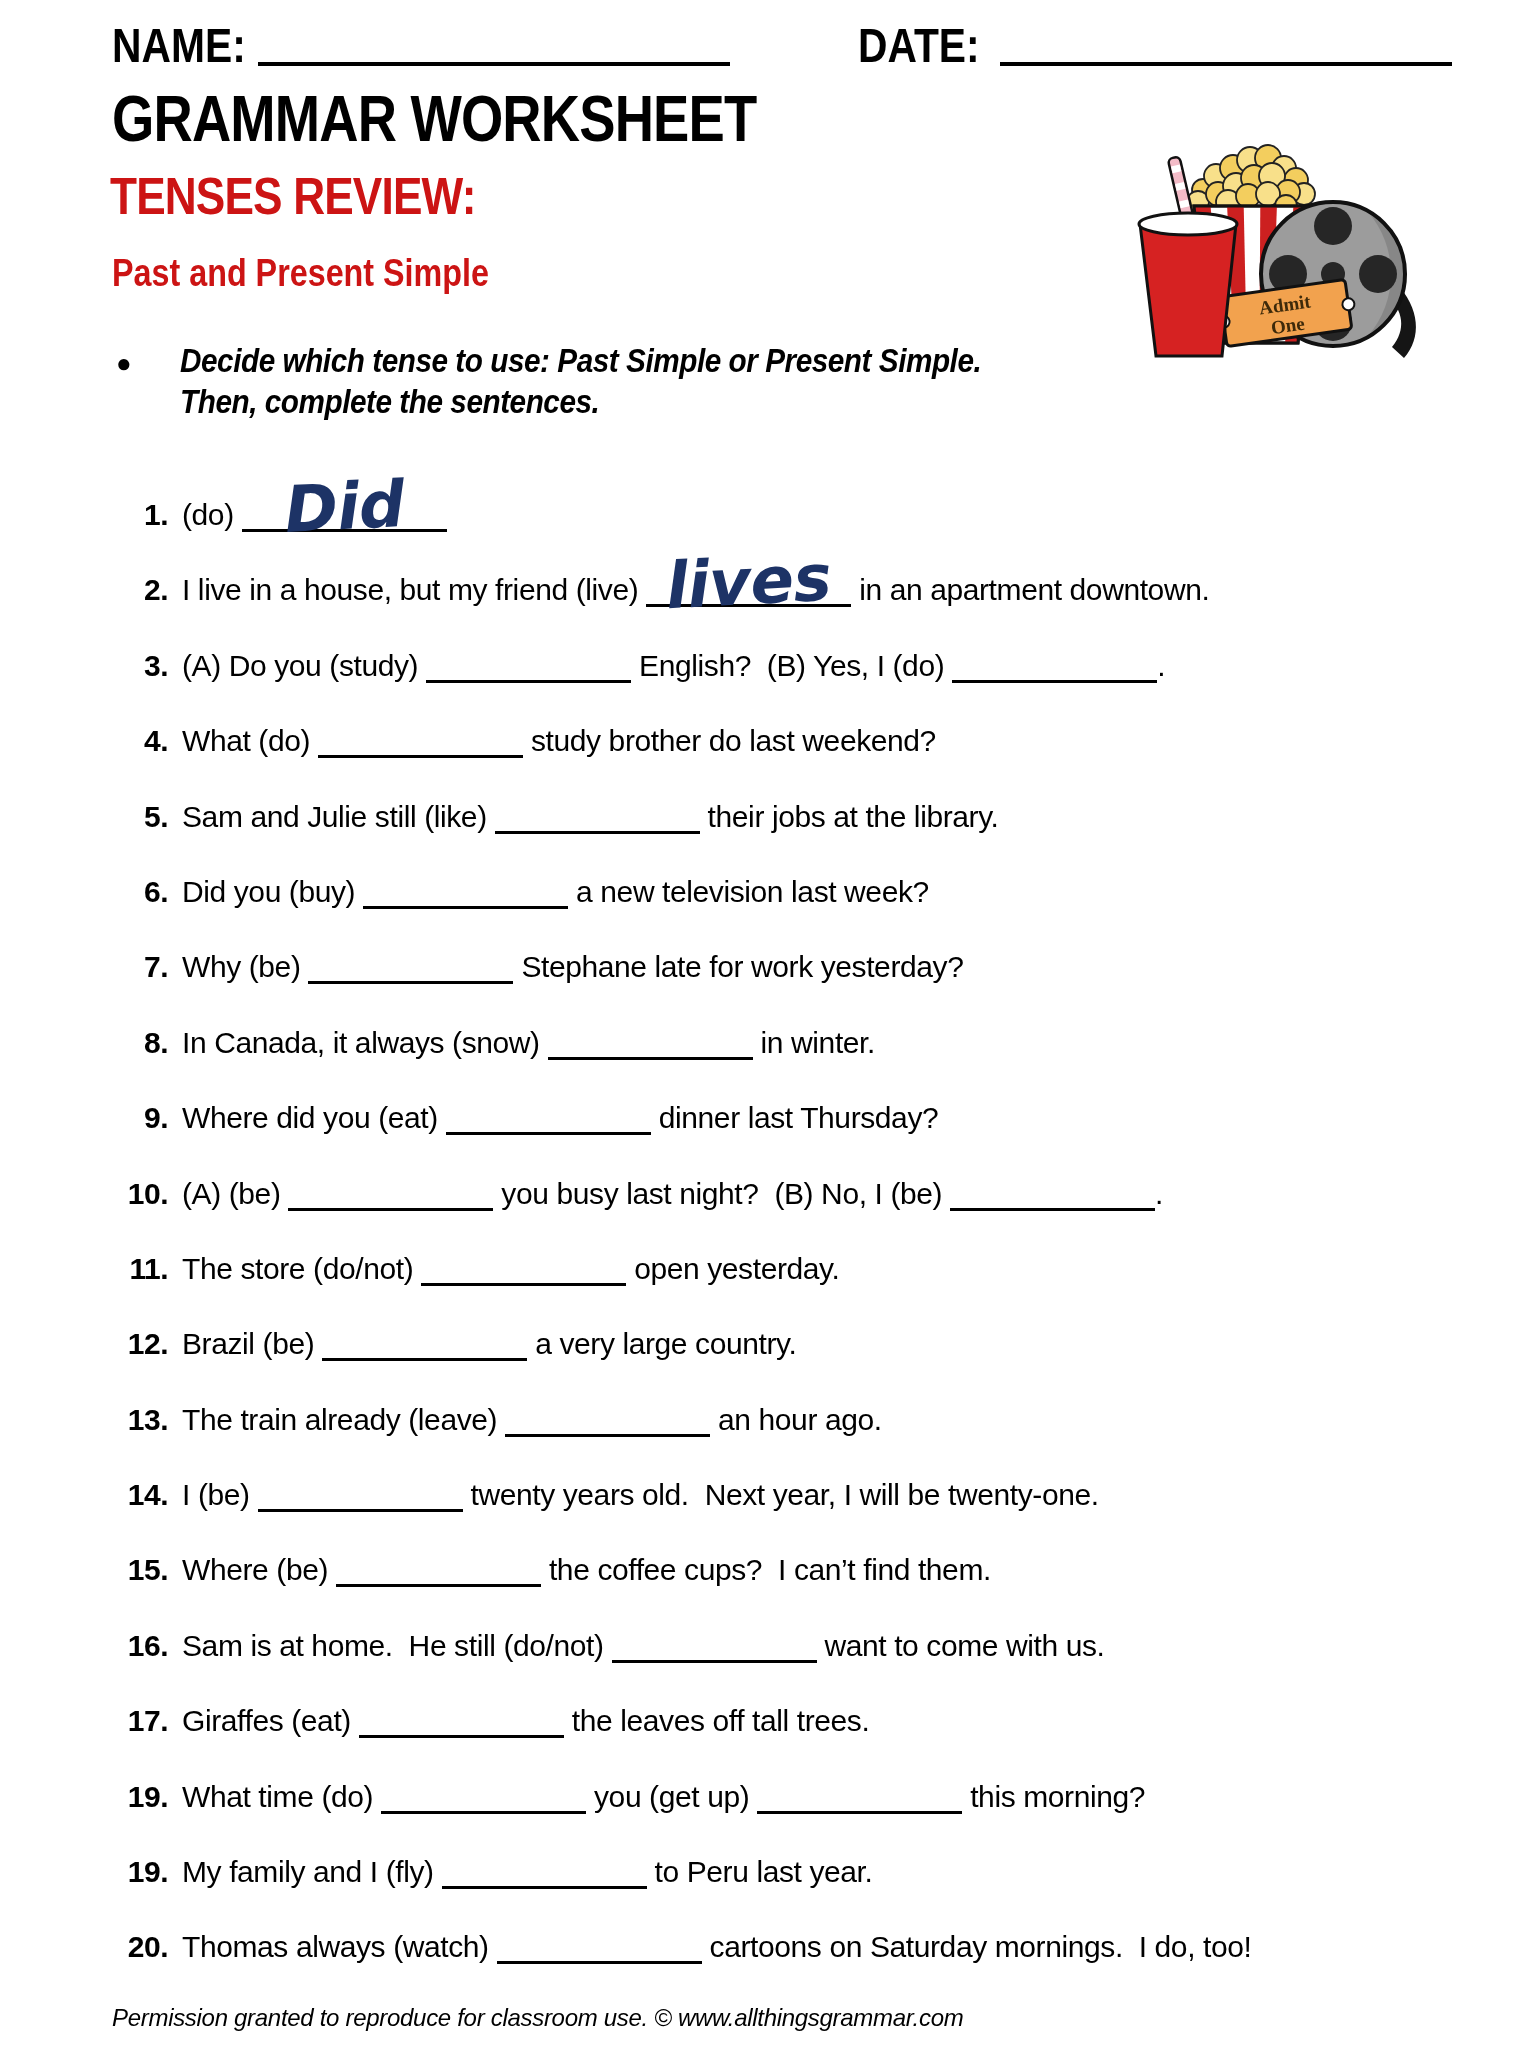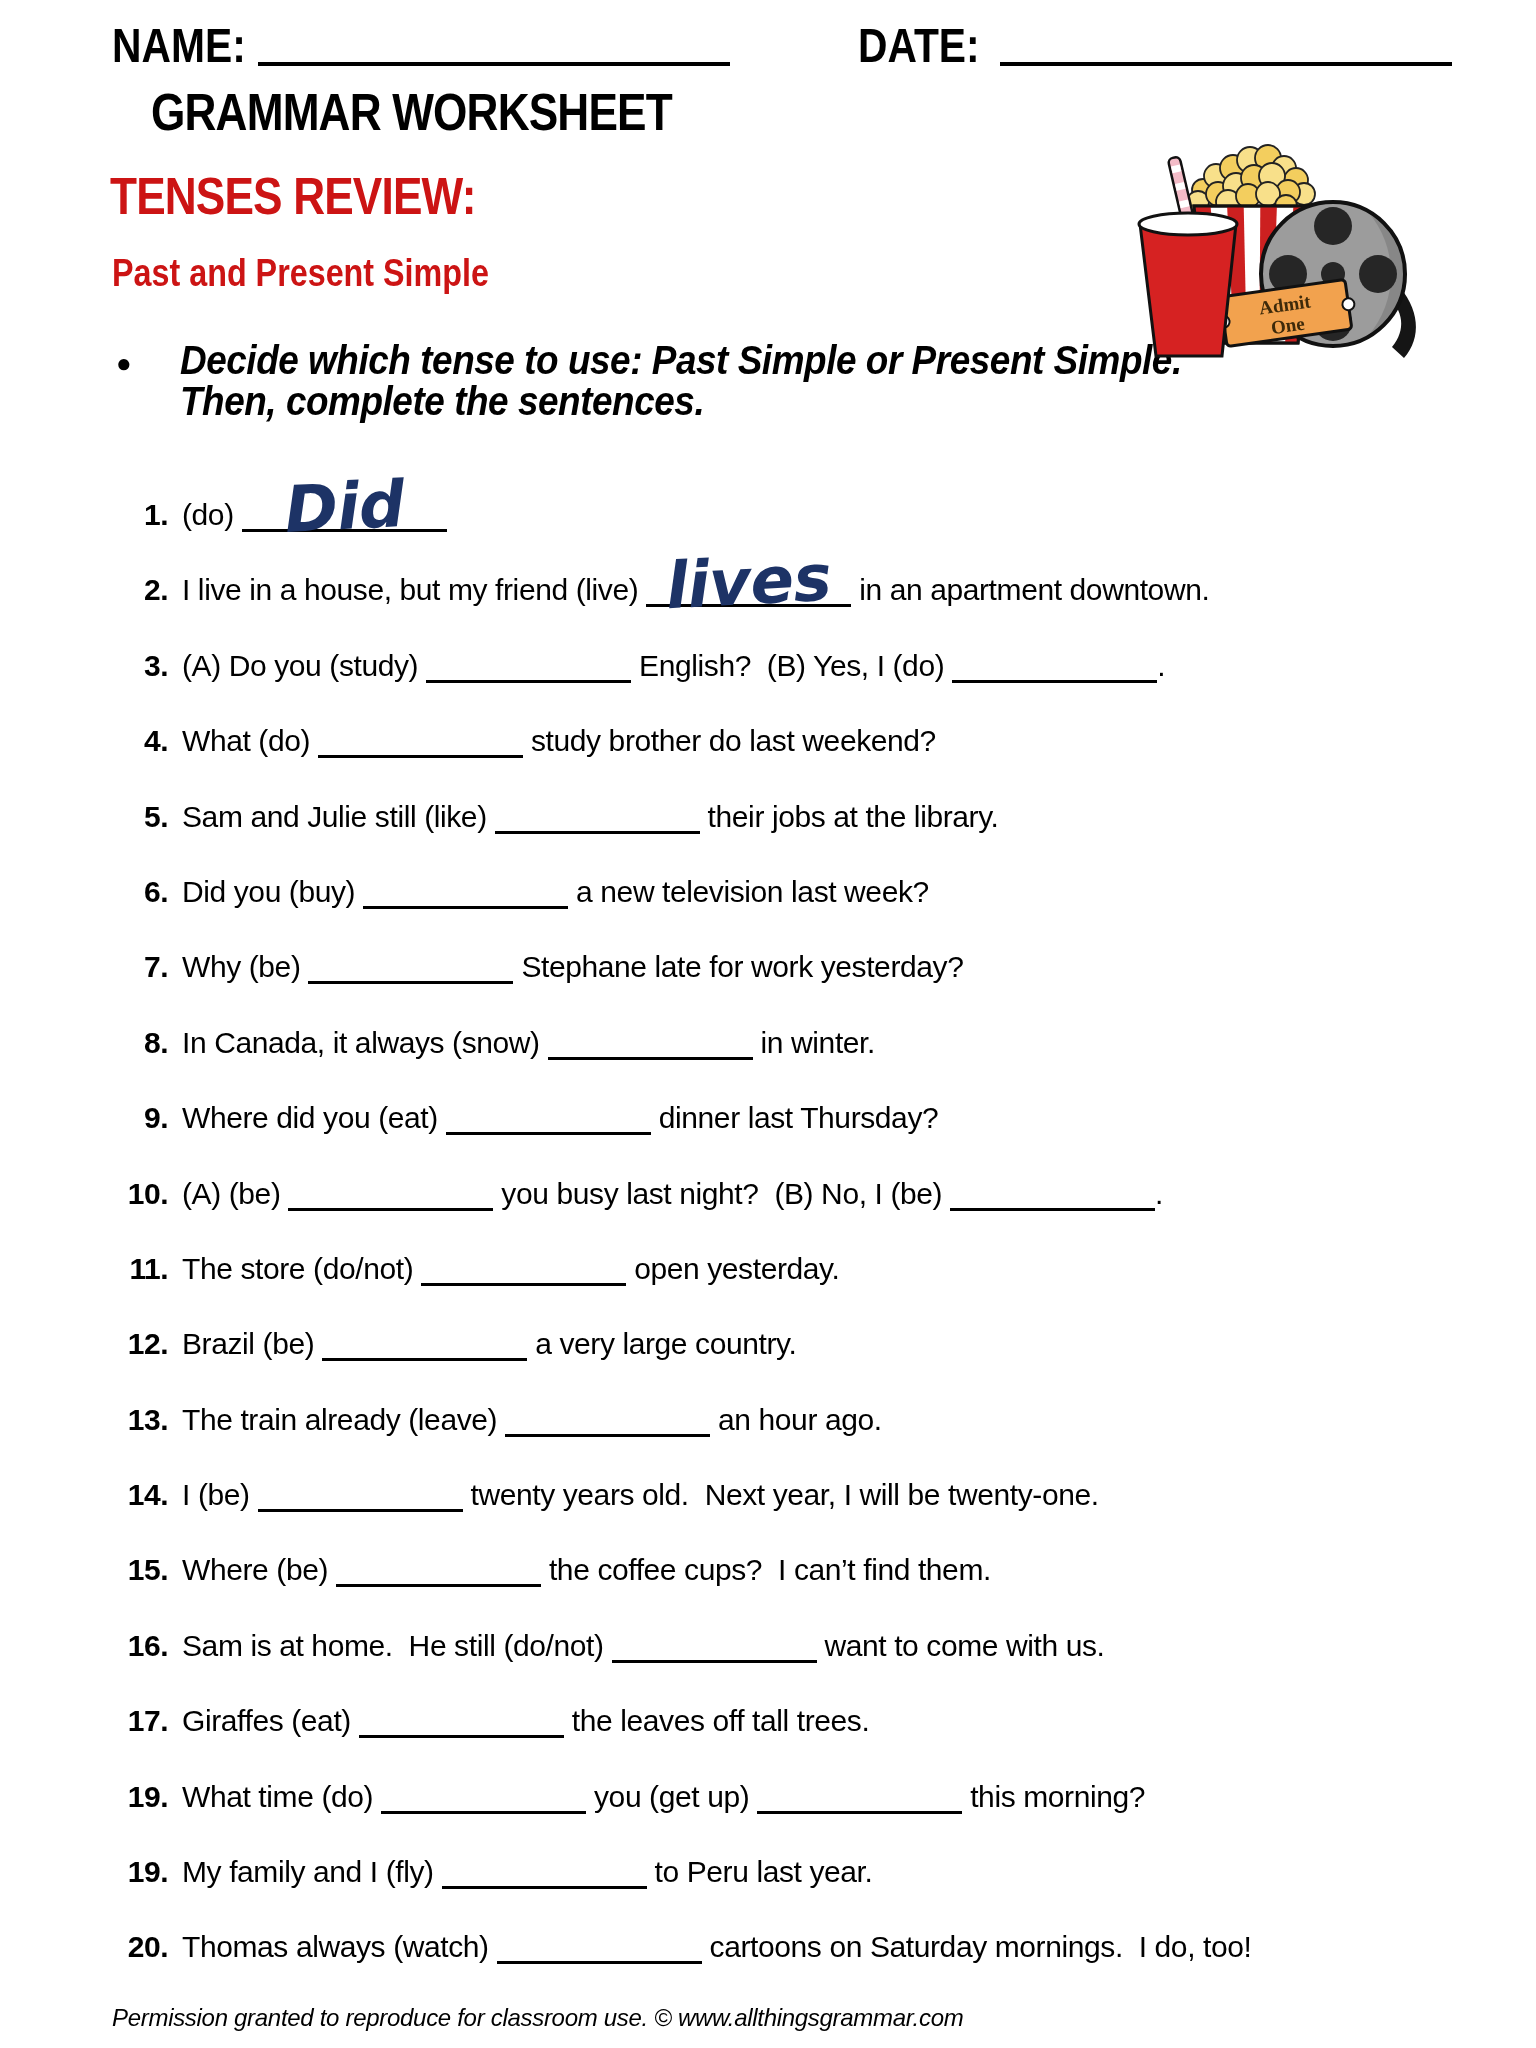--- a/index.html
+++ b/index.html
@@ -9,26 +9,26 @@
   }
   .condensed{display:inline-block;transform:scaleX(0.85);transform-origin:left top;white-space:nowrap;}
   .condensed2{display:inline-block;transform:scaleX(0.9);transform-origin:left top;white-space:nowrap;}
 
   .name-label{position:absolute;left:112px;top:18px;font-size:48px;font-weight:700;text-decoration:underline;}
   .date-label{position:absolute;left:858px;top:18px;font-size:48px;font-weight:700;}
   .fill-line{position:absolute;height:0;border-bottom:4px solid #000;}
   .name-line{left:258px;top:62px;width:472px;}
   .date-line{left:1000px;top:62px;width:452px;}
 
-  .ws-type{position:absolute;left:112px;top:82px;font-size:52px;font-weight:700;letter-spacing:-1px;margin-left:39px;}
+  .ws-type{position:absolute;left:112px;top:82px;font-size:64px;font-weight:700;letter-spacing:-1px;}
   .ws-title{position:absolute;left:110px;top:166px;font-size:52px;font-weight:700;color:var(--accent-red);letter-spacing:-1px;}
   .ws-subtitle{position:absolute;left:112px;top:252px;font-size:38px;font-weight:700;color:var(--accent-red);}
 
   .bullet{position:absolute;left:116px;top:348px;font-size:26px;}
-  .instruction{position:absolute;left:180px;top:340px;font-size:41px;font-weight:700;font-style:italic;line-height:41px;letter-spacing:-0.5px;}
+  .instruction{position:absolute;left:180px;top:340px;font-size:33px;font-weight:700;font-style:italic;line-height:41px;letter-spacing:-0.5px;}
 
   .clipart{position:absolute;left:1128px;top:128px;width:312px;height:238px;}
 
   ol.items{position:absolute;left:90px;top:477px;margin:0;padding:0;list-style:none;width:1420px;}
   ol.items li{height:75.4px;line-height:75.4px;white-space:nowrap;}
   .num{display:inline-block;width:78px;text-align:right;font-weight:700;font-size:30px;margin-right:14px;letter-spacing:-0.5px;}
   .body{font-size:30px;letter-spacing:-0.4px;white-space:pre;}
   .hint{margin-top:36px;}
   .blank{
     position:relative;display:inline-block;width:205px;height:12px;

